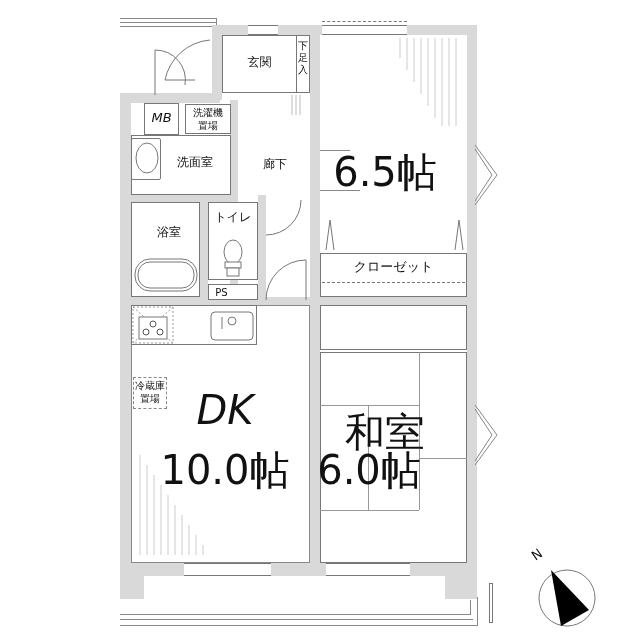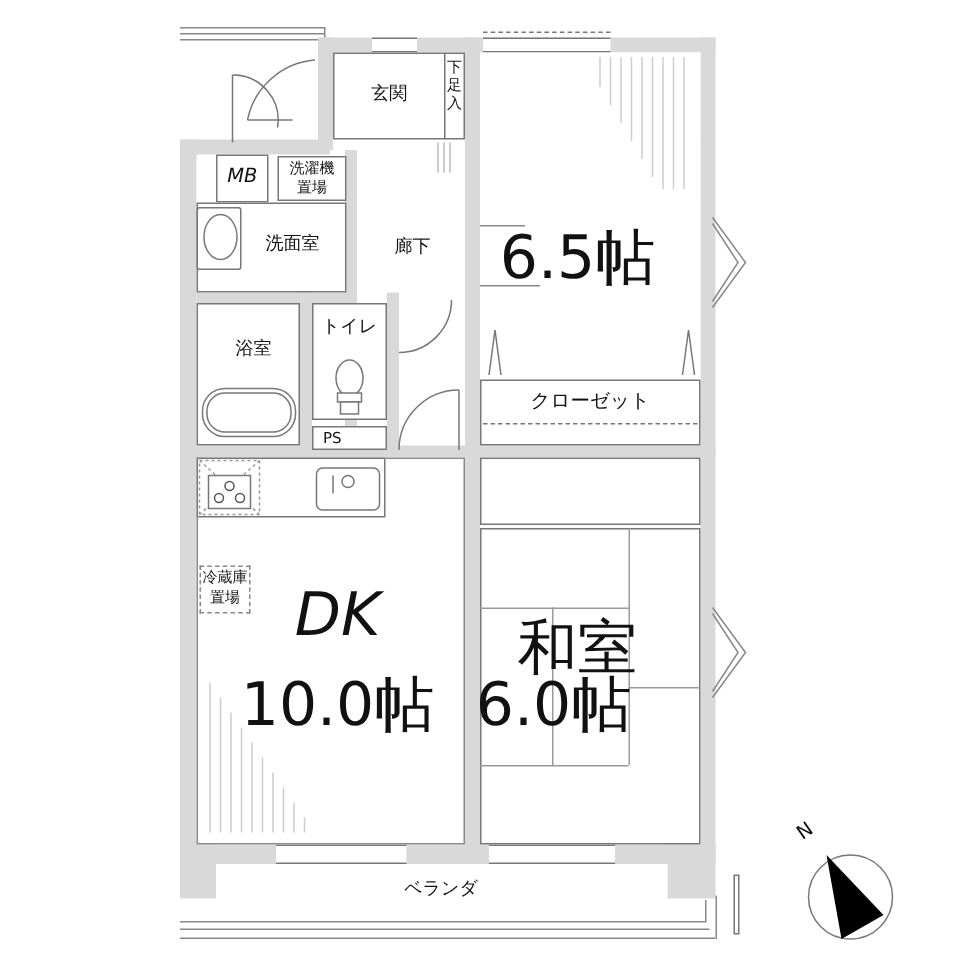--- a/index.html
+++ b/index.html
@@ -182,21 +182,20 @@
         <line x1="40" y1="50" x2="40" y2="100"></line>
       <line x1="47" y1="60" x2="47" y2="100"></line>
         <line x1="54" y1="70" x2="54" y2="100"></line>
         <line x1="61" y1="80" x2="61" y2="100"></line>
       <line x1="68" y1="90" x2="68" y2="100"></line>
     </g>
   </svg>
   <div class="label big" style="left:150px;top:388px;width:150px;font-style:italic;">DK</div>
   <div class="label big" style="left:150px;top:448px;width:150px;text-align:center;">10.0帖</div>
 
-  <div class="label mid" style="left:144px;top:584px;width:300px;">ベランダ</div>
   <div class="line" style="left:120px;top:614px;width:350px;height:1px;"></div>
   <div class="line" style="left:120px;top:619px;width:353px;height:1px;"></div>
   <div class="line" style="left:120px;top:625px;width:357px;height:1px;"></div>
   <div class="line" style="left:470px;top:600px;width:1px;height:15px;"></div>
   <div class="line" style="left:477px;top:597px;width:1px;height:29px;"></div>
   <div class="room" style="left:489px;top:583px;width:4px;height:40px;"></div>
 
   <svg width="70" height="80" style="left:525px;top:550px;">
     <circle cx="42" cy="48" r="28" fill="#fff" stroke="#777"></circle>
     <polygon points="26,20 64,60 36,76" fill="#000"></polygon>

